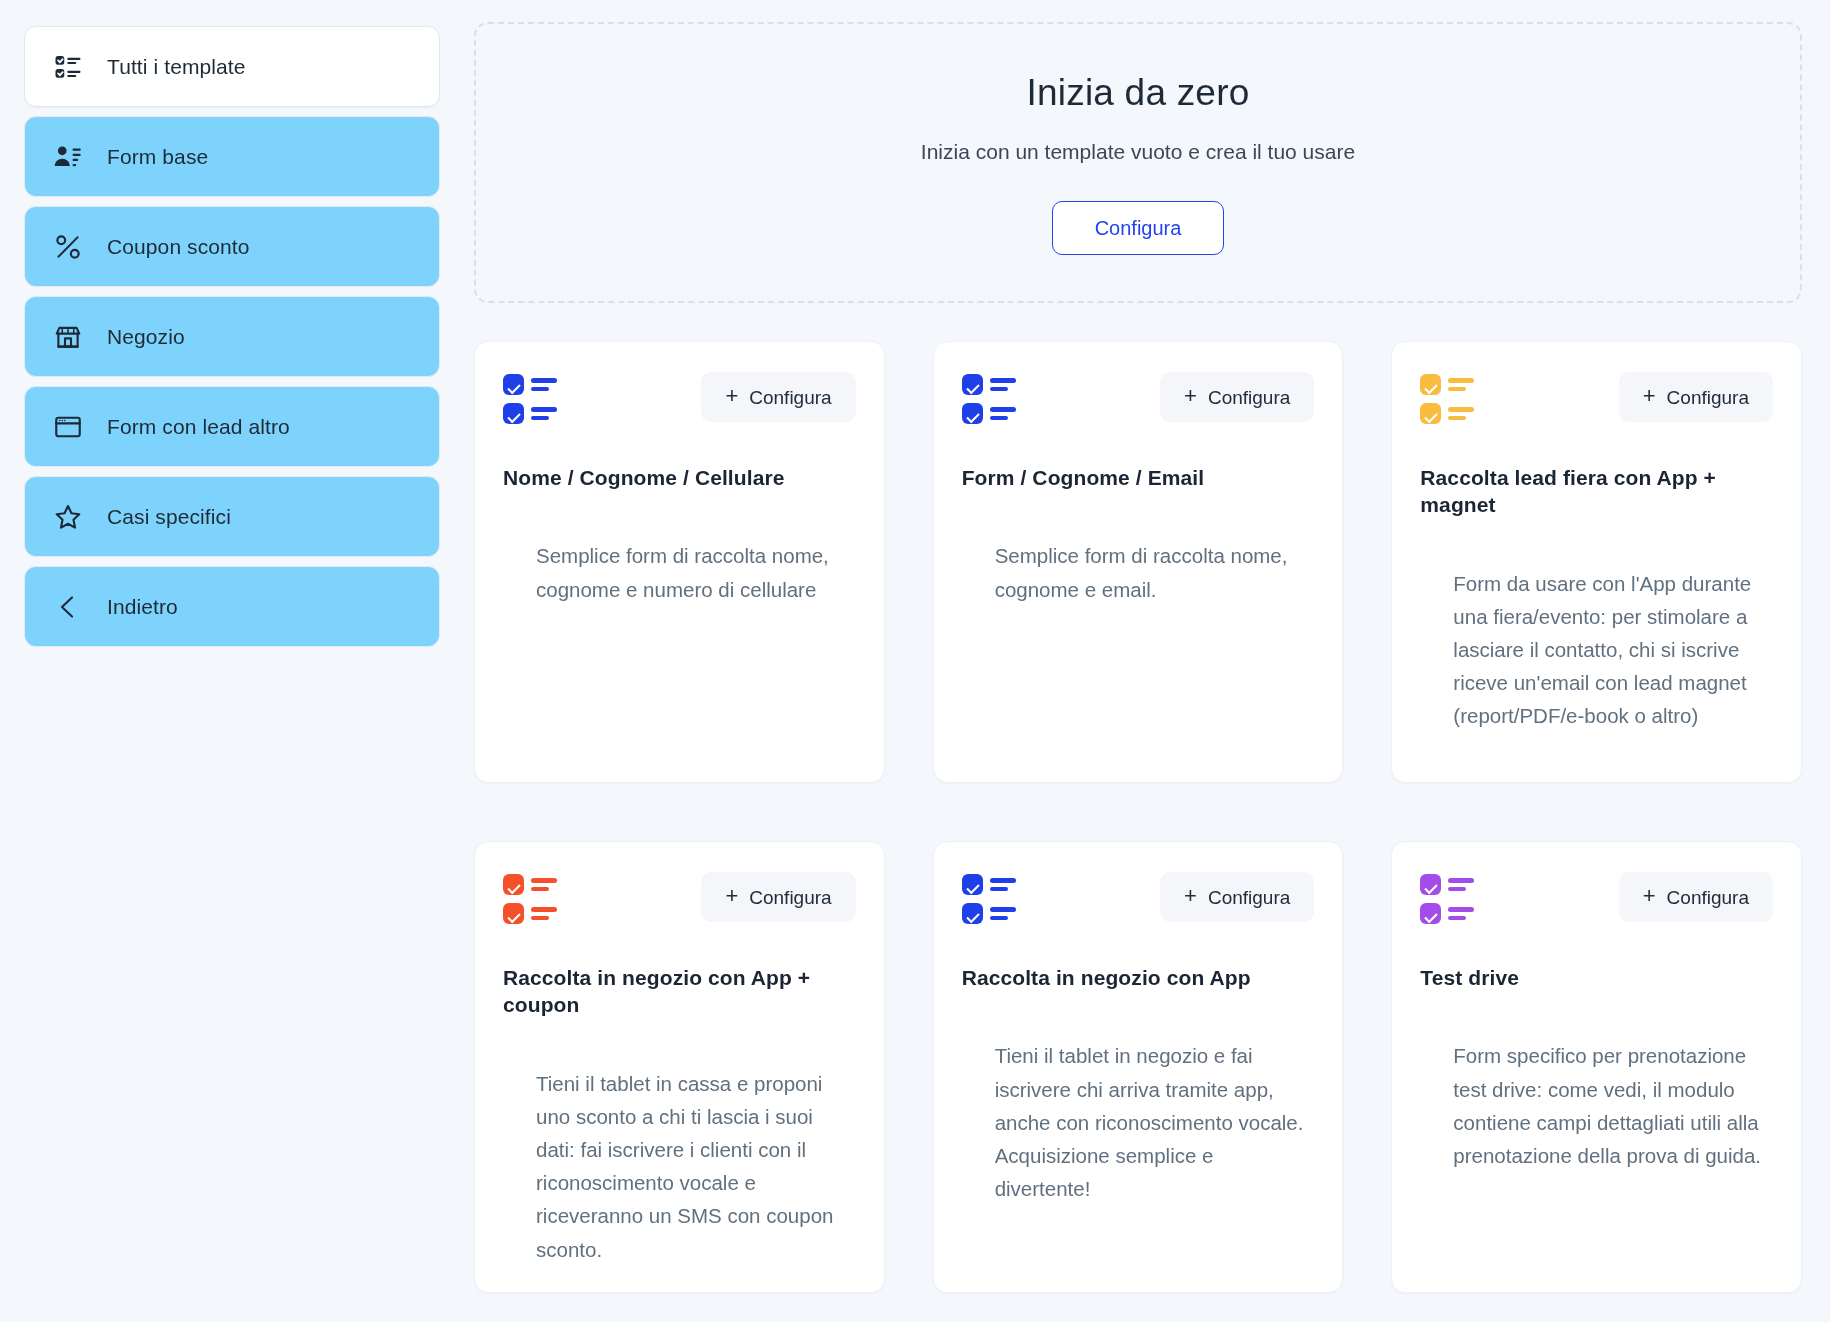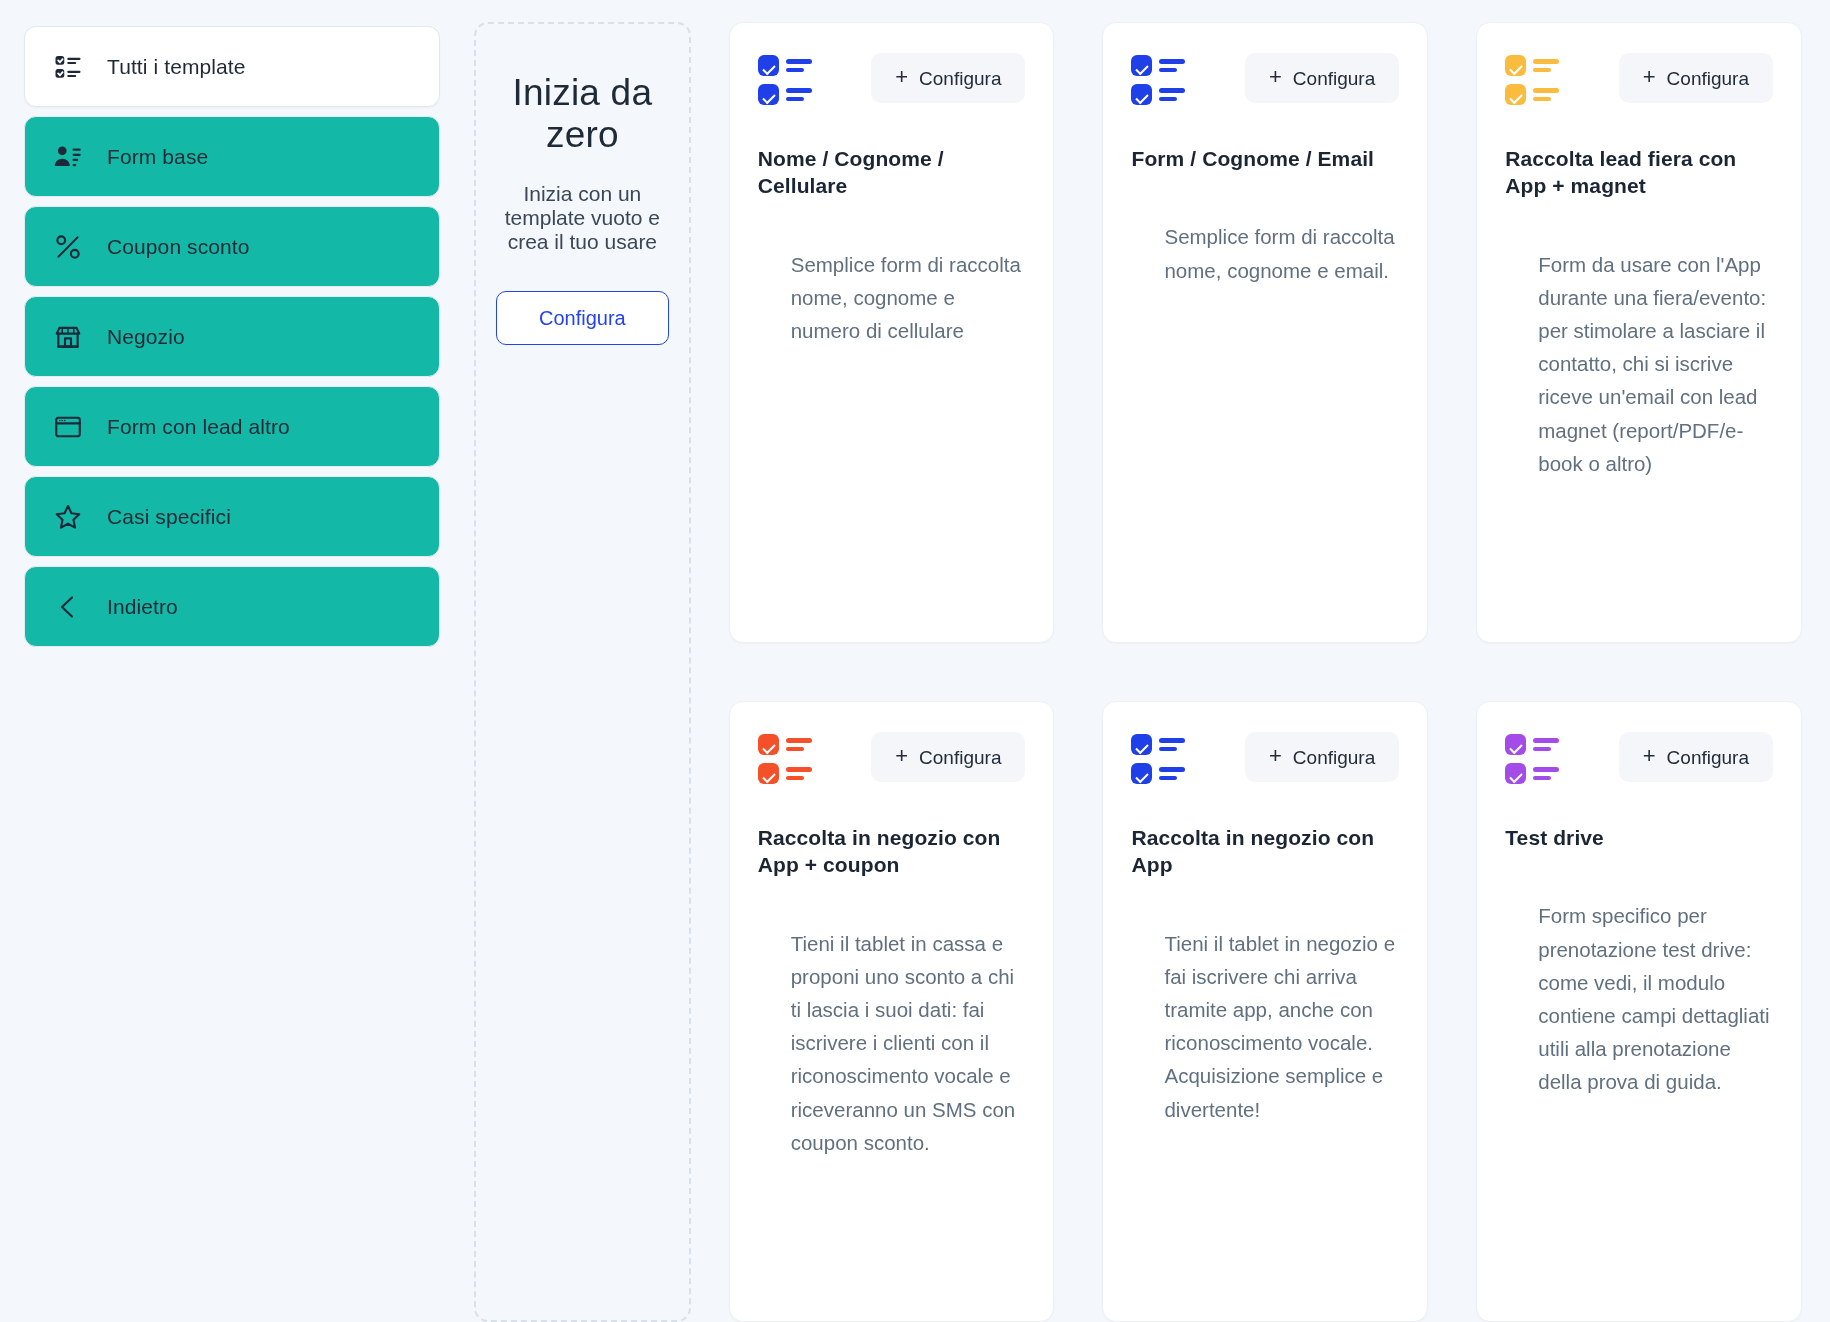--- a/index.html
+++ b/index.html
@@ -28,21 +28,21 @@
     display: flex;
     flex-direction: column;
     gap: 9px;
     padding-top: 4px;
   }
 
   .side-item {
     height: 81px;
     border: 1px solid #e4eaf1;
     border-radius: 12px;
-    background: #14b8a6;
+    background: #7dd3fc;
     display: flex;
     align-items: center;
     padding: 0 26px;
     gap: 22px;
     cursor: pointer;
   }
   .side-item.active {
     background: #ffffff;
     border-color: #e2e8ef;
     box-shadow: 0 1px 2px rgba(16,24,40,.04);
@@ -62,21 +62,21 @@
     color: #1f2a37;
     letter-spacing: .1px;
     white-space: nowrap;
   }
 
   
   .main {
     flex: 1;
     padding-left: 34px;
     display: flex;
-    flex-direction: row;
+    flex-direction: column;
     gap: 38px;
     overflow: hidden;
   }
 
   .hero {
     border: 2px dashed #d8e1ea;
     border-radius: 14px;
     background: transparent;
     padding: 48px 20px 46px;
     text-align: center;

